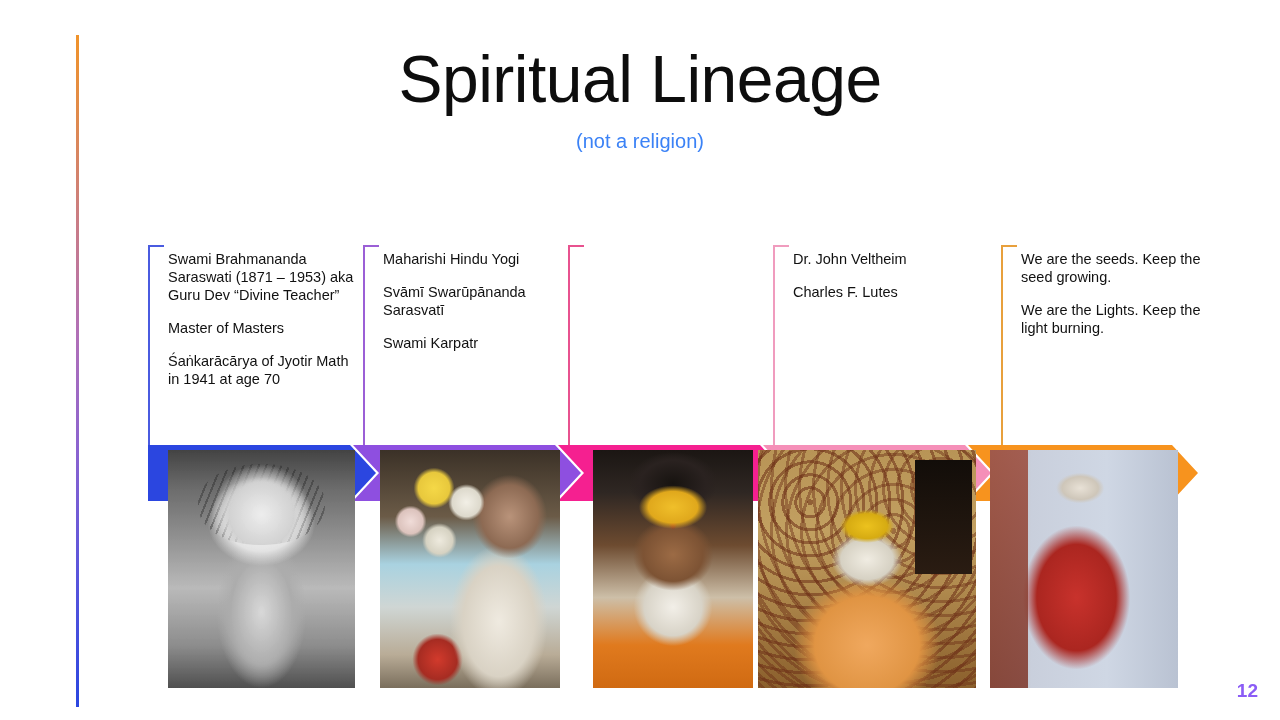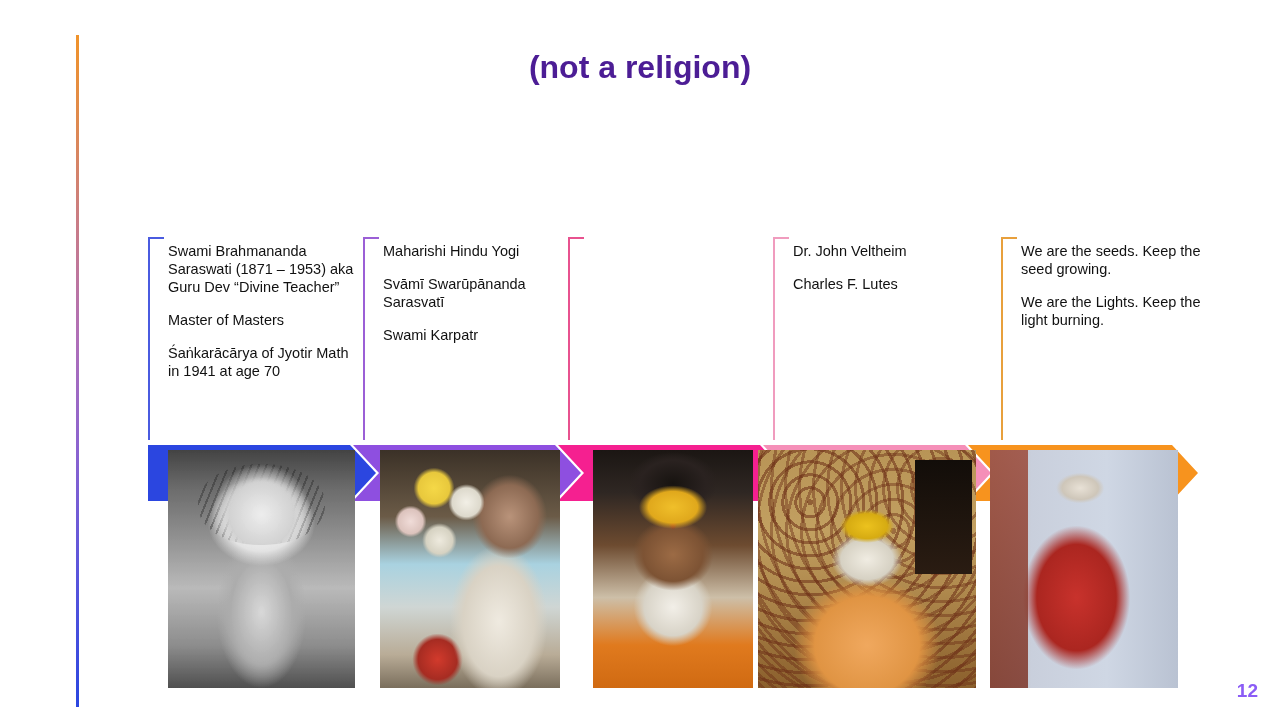--- a/index.html
+++ b/index.html
@@ -44,37 +44,37 @@
   .title-main {
     font-size: 66px;
     line-height: 74px;
     font-weight: 400;
     letter-spacing: -0.5px;
     color: #0d0d0d;
     white-space: nowrap;
   }
   .title-sub {
     margin-top: 10px;
-    font-size: 32px;
+    font-size: 20px;
     line-height: 30px;
-    font-weight: 700;
-    color: #4c1d95;
+    font-weight: 400;
+    color: #3b82f6;
   }
 
   
   .columns {
     position: absolute;
     left: 148px;
     top: 232px;
     width: 1042px;
     height: 208px;
   }
   .col {
     position: absolute;
-    top: 0;
+    top: 8px;
     height: 208px;
     box-sizing: border-box;
     padding-left: 20px;
     padding-top: 10px;
   }
   
   .col .bracket-v {
     position: absolute;
     left: 0;
     top: 5px;
@@ -223,20 +223,21 @@
     font-weight: 700;
     color: #2B46E0;
   }
 </style>
 </head>
 <body>
 
 <div class="left-rule"></div>
 
 <div class="title-block">
+  <div class="title-main">Spiritual Lineage</div>
   <div class="title-sub">(not a religion)</div>
 </div>
 
 <div class="columns">
 
   <div class="col col-0">
     <span class="bracket-v" style="background: rgb(74, 91, 224);"></span>
     <span class="bracket-h" style="background: rgb(74, 91, 224);"></span>
     <p>Swami Brahmananda Saraswati (1871 – 1953) aka Guru Dev “Divine Teacher”</p>
     <p>Master of Masters</p>

